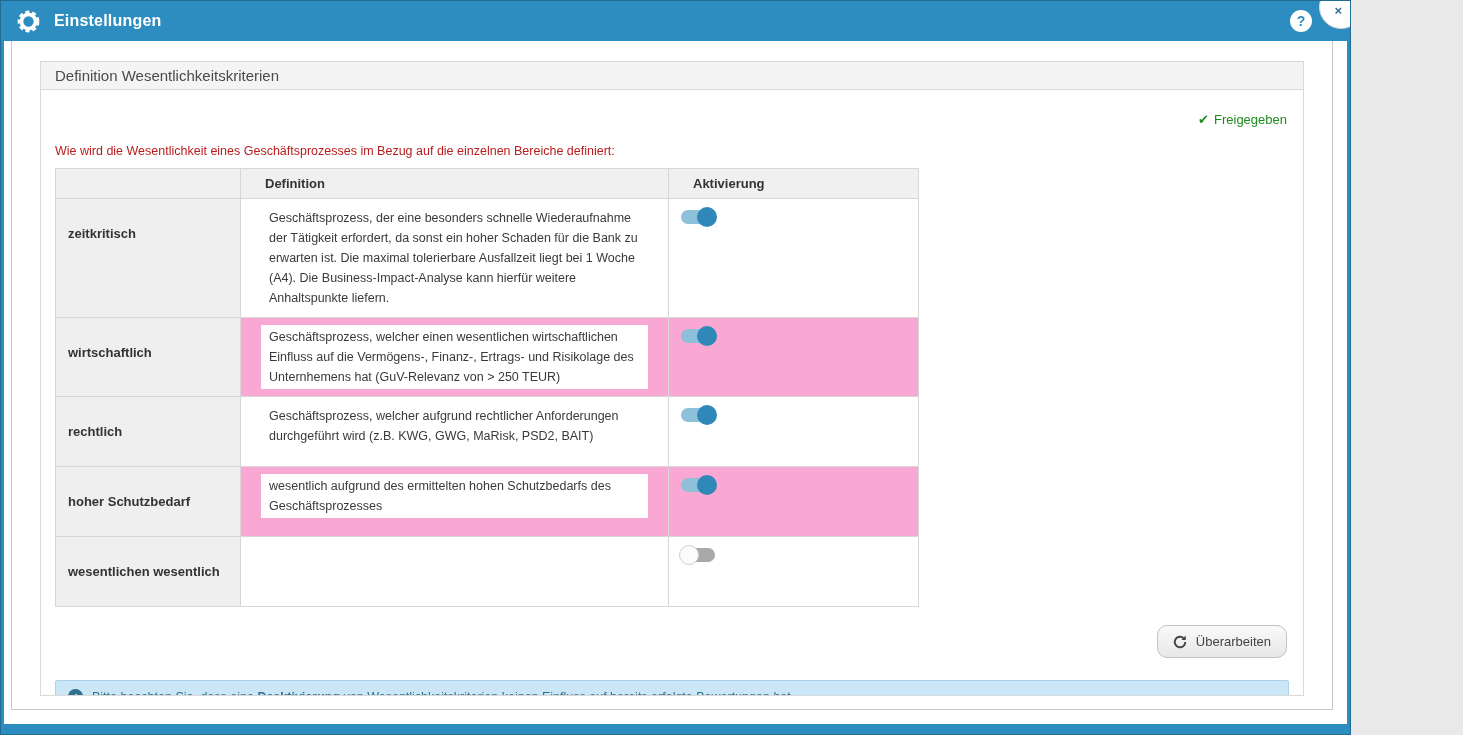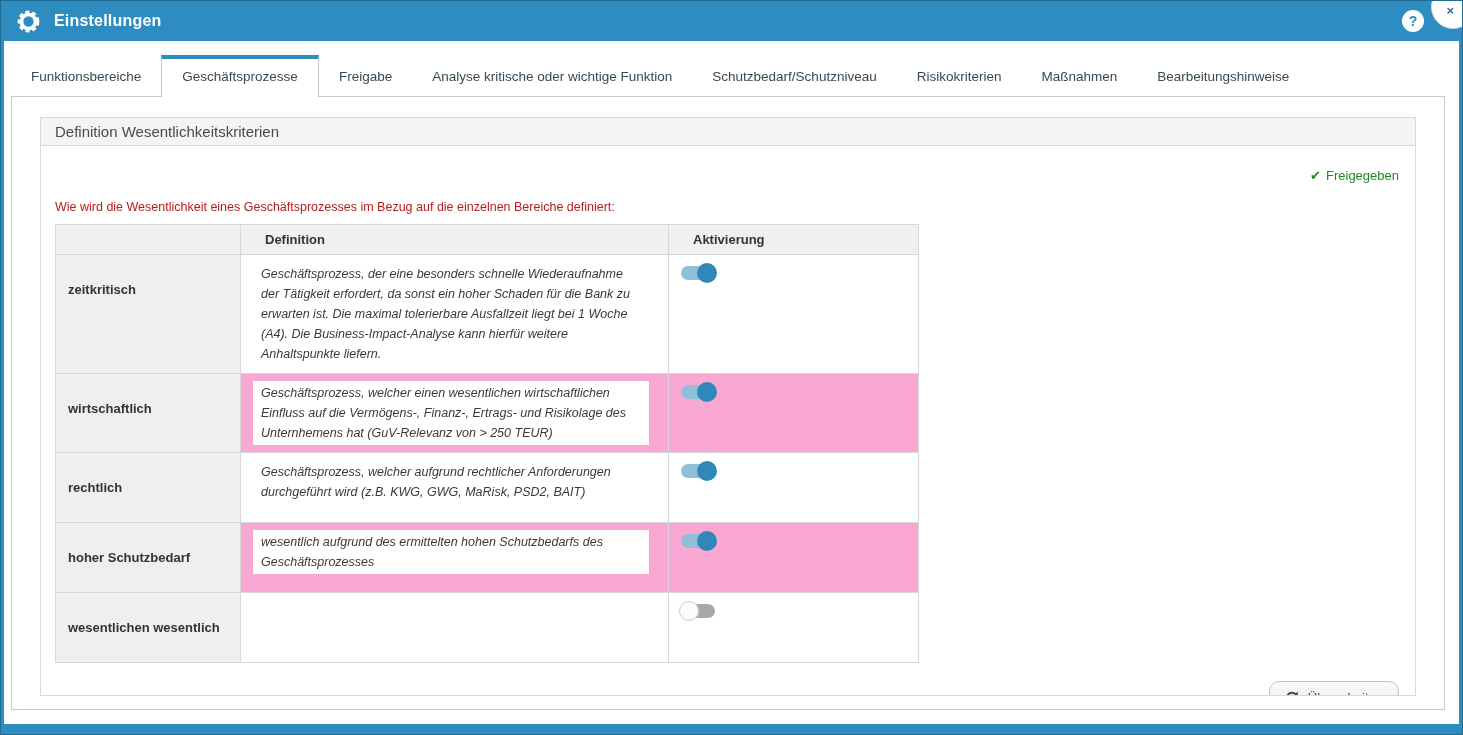--- a/index.html
+++ b/index.html
@@ -3,21 +3,21 @@
 <meta charset="utf-8">
 <style>
   * { box-sizing: border-box; }
   html,body { margin:0; padding:0; }
   body {
     width:1463px; height:735px;
     font-family:"Liberation Sans", sans-serif;
     background:#e9e9e9;
   }
   .window{
-    position:relative; width:1463px; height:735px;
+    position:relative; width:1351px; height:735px;
     background:#2e8dc0; border:1px solid #1f6b94;
     overflow:hidden;
   }
   
   .titlebar{ height:40px; display:flex; align-items:center; padding-left:14px; color:#fff; }
   .gear-wrap{ width:27px; height:27px; margin-right:12px; display:flex; align-items:center; justify-content:center; }
   .app-title{ font-size:16px; font-weight:bold; letter-spacing:.2px; }
   .help-btn{
     position:absolute; top:9px; right:38px; width:22px; height:22px; border-radius:50%;
     background:#fff; color:#2e8dc0; font-weight:bold; font-size:14px;
@@ -71,21 +71,21 @@
   table.crit{ border-collapse:collapse; font-size:12.5px; color:#3a3a3a; table-layout:fixed; }
   table.crit th, table.crit td{ border:1px solid #d7d7d7; }
   table.crit th{
     background:#f0f0f0; text-align:left; font-size:13px; color:#333;
     padding:7px 24px; font-weight:bold;
   }
   .label-cell{
     background:#efefef; font-weight:bold; vertical-align:top;
     padding:27px 12px; font-size:13px; color:#333;
   }
-  .def-cell{ vertical-align:top; padding:7px 12px; line-height:1.6; background:#fff;font-style:italic; }
+  .def-cell{ vertical-align:top; padding:7px 20px; line-height:1.6; background:#fff; }
   .act-cell{ vertical-align:top; padding:11px 12px; background:#fff; }
   tr.alt .def-cell, tr.alt .act-cell{ background:#f9a8d4; }
   .defbox{ display:inline-block; max-width:396px; background:#fff; padding:2px 8px 2px 8px; }
   tr.empty-row td{ height:37px; }
   
   .toggle{ position:relative; width:34px; height:14px; border-radius:7px; cursor:pointer; }
   .toggle .knob{ position:absolute; top:-3px; width:20px; height:20px; border-radius:50%; }
   .toggle.on{ background:#8fc0da; }
   .toggle.on .knob{ right:-2px; background:#2f88b7; }
   .toggle.off{ background:#a9a9a9; }
@@ -126,30 +126,20 @@
       </svg>
     </span>
     <span class="app-title">Einstellungen</span>
     <span class="help-btn">?</span>
     <span class="close-circle"></span>
     <span class="close-x">×</span>
   </div>
 
   <div class="window-body">
 
-    <div class="tabbar">
-      <div class="tab">Funktionsbereiche</div>
-      <div class="tab active">Geschäftsprozesse</div>
-      <div class="tab">Freigabe</div>
-      <div class="tab">Analyse kritische oder wichtige Funktion</div>
-      <div class="tab">Schutzbedarf/Schutzniveau</div>
-      <div class="tab">Risikokriterien</div>
-      <div class="tab">Maßnahmen</div>
-      <div class="tab">Bearbeitungshinweise</div>
-    </div>
 
     <div class="main">
       <div class="panel">
         <div class="panel-header">Definition Wesentlichkeitskriterien</div>
 
         <div class="panel-body">
 
           <div class="status-row">
             <span class="status"><span class="check">✔</span><span>Freigegeben</span></span>
           </div>

